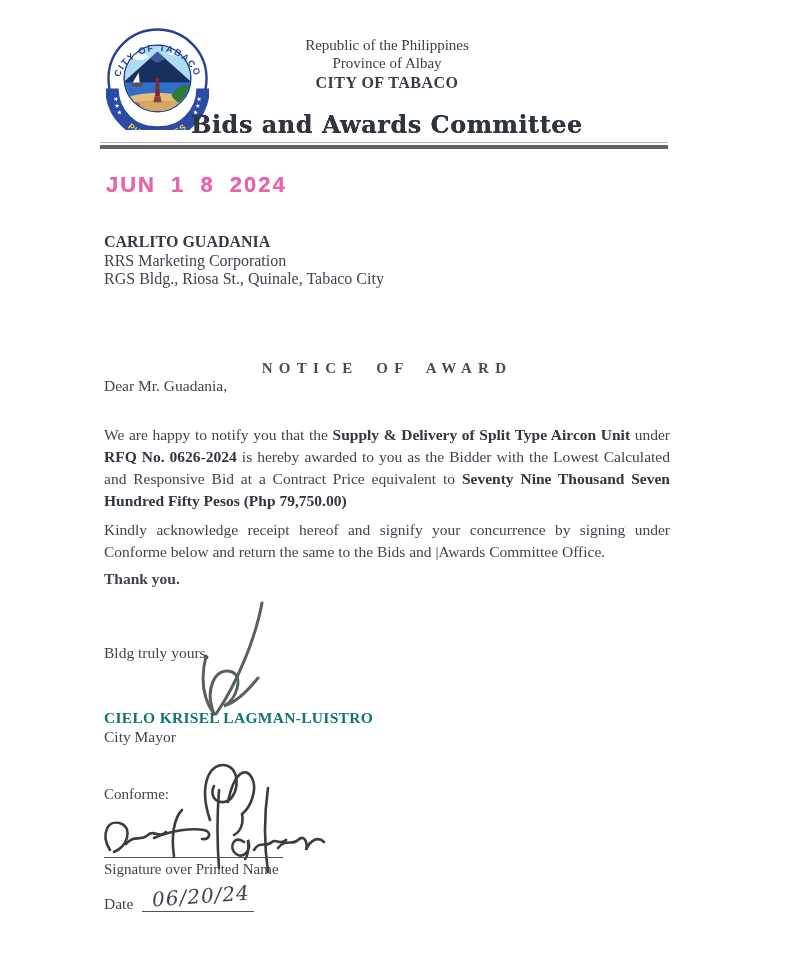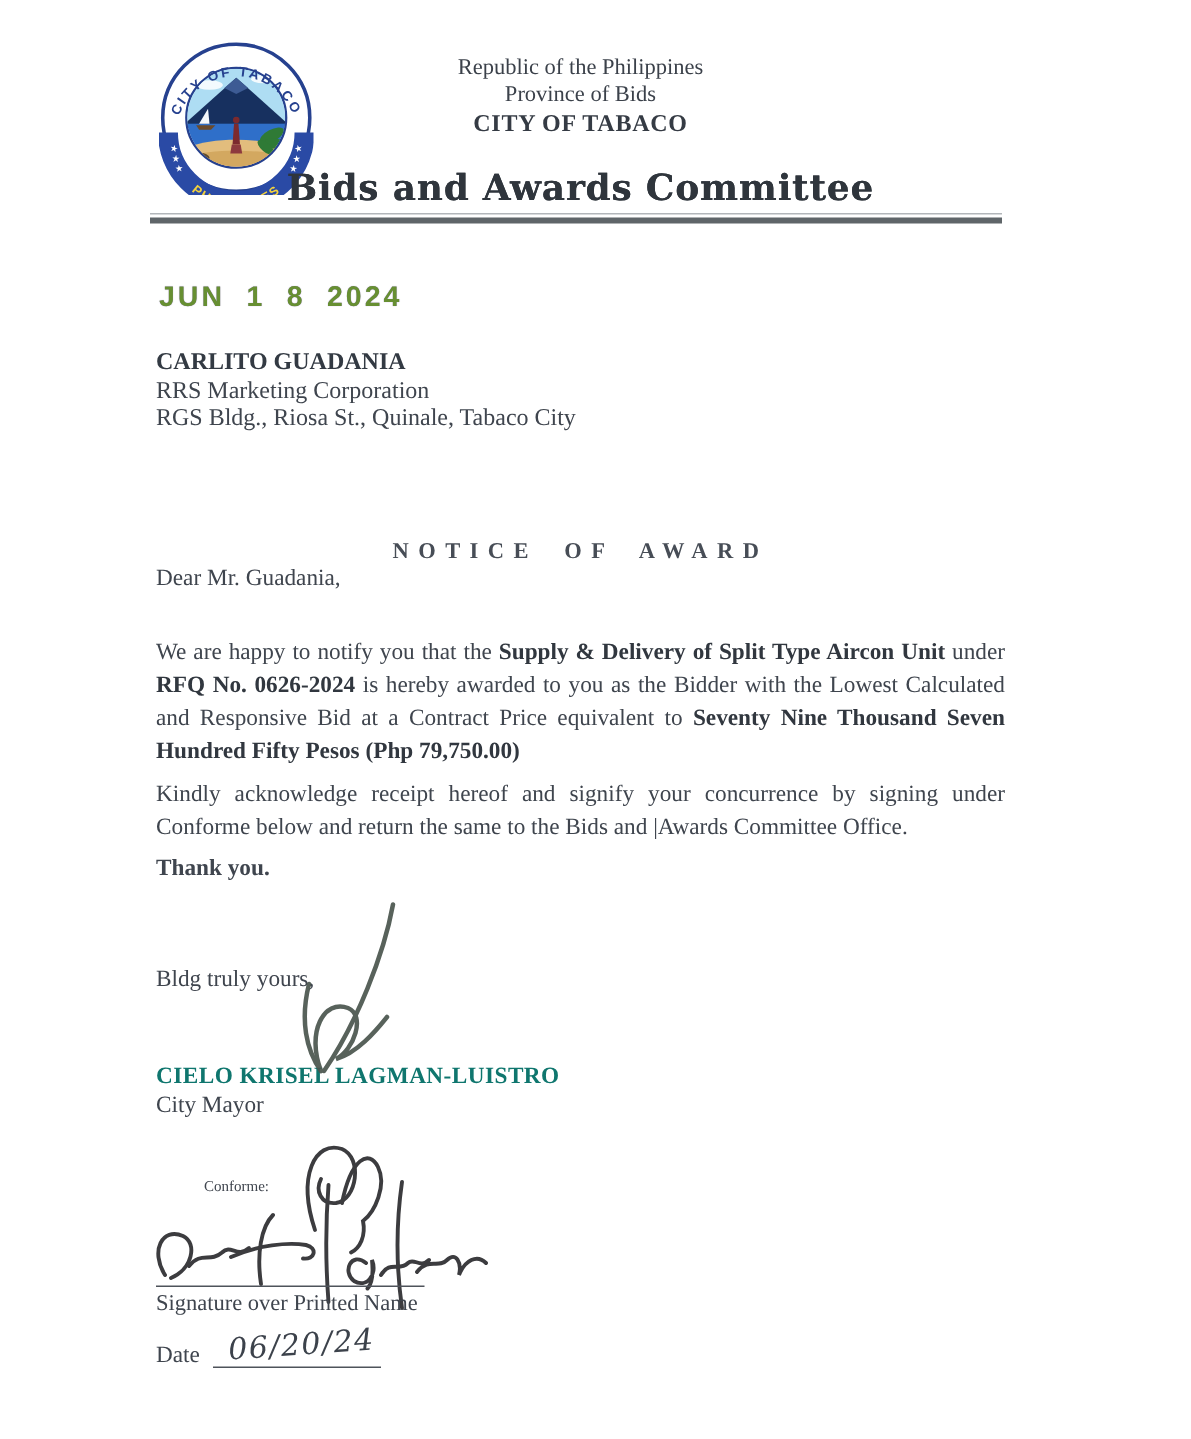--- a/index.html
+++ b/index.html
@@ -12,35 +12,35 @@
     overflow:hidden;
   }
   .abs{position:absolute;}
   
   .seal{left:106px;top:27px;}
   .hdr{left:104px;top:36px;width:566px;text-align:center;line-height:18px;font-size:15px;color:#3b414a;}
   .hdr .city{font-size:16px;font-weight:bold;letter-spacing:.5px;margin-top:2px;color:#353b44;}
   .office{left:104px;top:110px;width:566px;text-align:center;font-family:"DejaVu Serif", serif;font-size:24px;font-weight:bold;color:#2f353c;letter-spacing:.5px;text-shadow:0 0 .4px #2f353c;}
   .rule{left:100px;top:142px;width:568px;height:0;border-top:1px solid #b2b6ba;border-bottom:4px solid #5f6569;padding-top:2px;}
   
-  .stamp{left:106px;top:188px;font-family:"Liberation Sans", sans-serif;font-size:19px;font-weight:700;color:#4d7c0f;letter-spacing:2px;word-spacing:7px;opacity:.85;text-shadow:0 0 .6px #8a68cc;}
+  .stamp{left:106px;top:172px;font-family:"Liberation Sans", sans-serif;font-size:22px;font-weight:700;color:#ec4899;letter-spacing:2px;word-spacing:7px;opacity:.85;text-shadow:0 0 .6px #8a68cc;}
   
   .addr{left:104px;top:233px;font-size:16px;line-height:18.5px;}
   .addr .name{font-weight:bold;color:#333a43;}
   
   .title{left:104px;top:324px;width:566px;text-align:center;font-size:15px;font-weight:bold;color:#474d56;letter-spacing:.42em;word-spacing:.5em;margin-top:36px;}
   .sal{left:104px;top:377px;font-size:15.5px;}
   .para{left:104px;top:424px;width:566px;font-size:15.5px;line-height:22px;text-align:justify;}
   .para2{top:519px;}
   .b{font-weight:bold;color:#31373f;margin-top:16px;}
   .thanks{left:104px;top:570px;font-size:15.5px;font-weight:bold;}
   .vale{left:104px;top:644px;font-size:15.5px;}
   .signer{left:104px;top:699px;font-size:15.5px;line-height:18.5px;}
   .signer .name{font-weight:bold;color:#0f766e;letter-spacing:.3px;margin-top:10px;}
-  .conf{left:104px;top:786px;font-size:10px;margin-left:32px;}
+  .conf{left:104px;top:786px;font-size:15px;}
   .sigline{left:104px;top:857px;width:179px;height:0;border-bottom:1.5px solid #4e535a;}
   .sigcap{left:104px;top:861px;font-size:15px;}
   .datelabel{left:104px;top:895px;font-size:15.5px;}
   .dateline{left:142px;top:911px;width:112px;height:0;border-bottom:1.5px solid #4e535a;}
   .datehand{left:152px;top:884px;font-family:"DejaVu Serif", serif;font-style:italic;font-size:20px;color:#3c424b;transform:rotate(-4deg);letter-spacing:1px;}
   svg{display:block;}
 </style>
 </head>
 <body>
 
@@ -87,21 +87,21 @@
     <text font-family="Liberation Sans, sans-serif" font-size="6.2" fill="#ffffff">
       <textPath href="#botArc" startOffset="13%" text-anchor="middle">★ ★ ★</textPath>
     </text>
     <text font-family="Liberation Sans, sans-serif" font-size="6.2" fill="#ffffff">
       <textPath href="#botArc" startOffset="87%" text-anchor="middle">★ ★ ★</textPath>
     </text>
   </svg>
 
   <div class="abs hdr">
     <div>Republic of the Philippines</div>
-    <div>Province of Bids</div>
+    <div>Province of Albay</div>
     <div class="city">CITY OF TABACO</div>
   </div>
   <div class="abs office">Bids and Awards Committee</div>
   <div class="abs rule"></div>
 
   <div class="abs stamp">JUN 1 8 2024</div>
 
   <div class="abs addr">
     <div class="name">CARLITO GUADANIA</div>
     <div>RRS Marketing Corporation</div>

